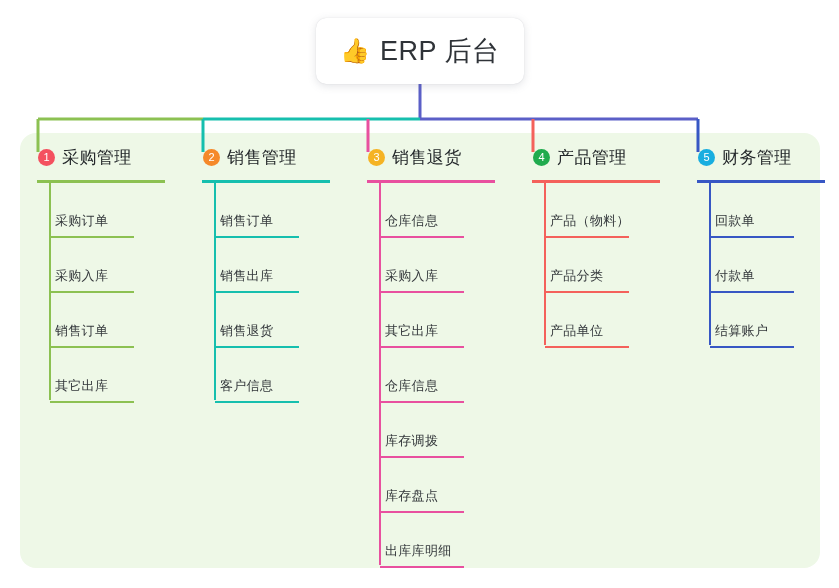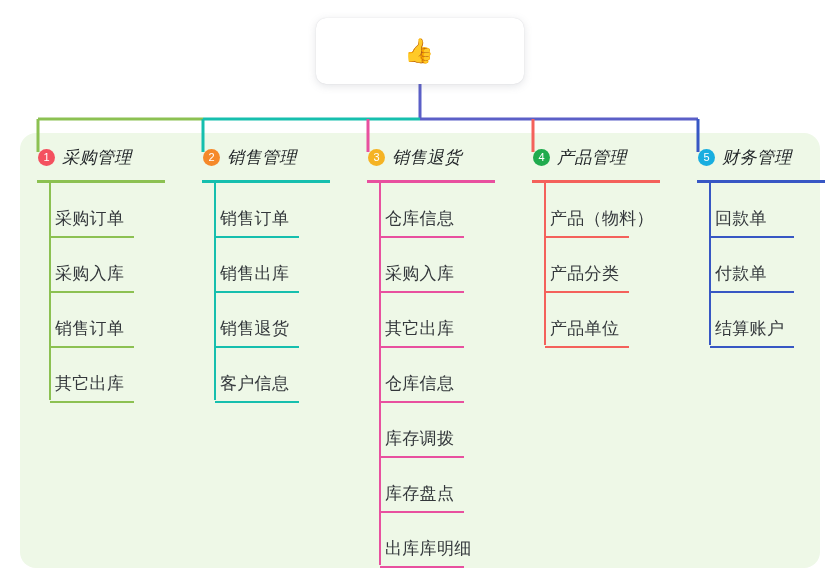--- a/index.html
+++ b/index.html
@@ -90,21 +90,20 @@
     line-height: 17px;
     text-align: center;
     flex: 0 0 auto;
     font-family: "Liberation Sans", sans-serif;
   }
   .col-title {
     font-size: 17px;
     color: #222629;
     white-space: nowrap;
     letter-spacing: 0.4px;
-    font-style: italic;
   }
   .col-rule {
     position: absolute;
     left: 17px;
     top: 37px;
     height: 3px;
     width: 128px;
   }
   .leaf-list {
     position: absolute;
@@ -114,21 +113,21 @@
   }
   .leaf {
     position: absolute;
     left: 30px;
     height: 55px;
   }
   .leaf-text {
     position: absolute;
     left: 5px;
     bottom: 8px;
-    font-size: 17px;
+    font-size: 13px;
     color: #33373b;
     white-space: nowrap;
     letter-spacing: 0.3px;
   }
   .leaf-rule {
     position: absolute;
     left: 0;
     bottom: 0;
     height: 2px;
     width: 84px;
@@ -154,20 +153,21 @@
       <line x1="50" y1="183" x2="50" y2="400" stroke="#8cc152" stroke-width="2"></line>
       <line x1="215" y1="183" x2="215" y2="400" stroke="#16bfae" stroke-width="2"></line>
       <line x1="380" y1="183" x2="380" y2="565" stroke="#e8509f" stroke-width="2"></line>
       <line x1="545" y1="183" x2="545" y2="345" stroke="#f4615b" stroke-width="2"></line>
       <line x1="710" y1="183" x2="710" y2="345" stroke="#3757c4" stroke-width="2"></line>
     </svg>
 
   <div id="root-node">
     <div id="root-label">
       <span class="thumb">👍</span>
+      <span>ERP 后台</span>
     </div>
   </div>
 
   <div id="columns">
       <div class="column" style="left: 20px;">
         <div class="col-header">
           <span class="badge" style="background: rgb(244, 81, 95);">1</span>
           <span class="col-title">采购管理</span>
         </div>
         <div class="col-rule" style="background: rgb(140, 193, 82);"></div>

